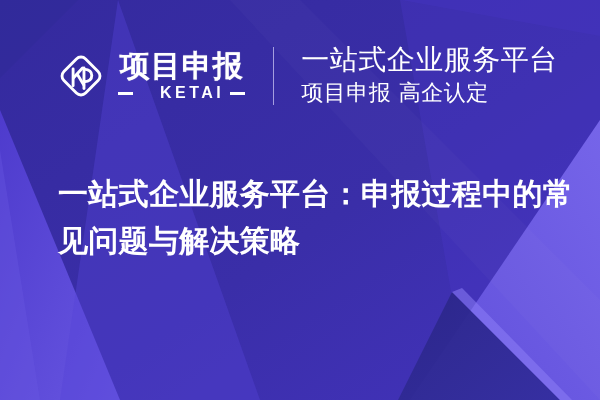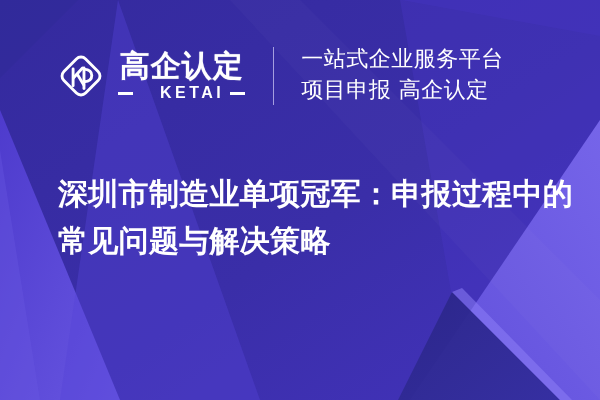--- a/index.html
+++ b/index.html
@@ -99,21 +99,21 @@
     flex: 0 0 auto;
   }
 
   #tagline-block {
     display: flex;
     flex-direction: column;
     justify-content: center;
   }
   #tagline-main {
     font-family: "DejaVu Sans", "Liberation Sans", sans-serif;
-    font-size: 22px;
+    font-size: 28px;
     line-height: 1.12;
     color: #ffffff;
     letter-spacing: .5px;
     white-space: nowrap;
   }
   #tagline-sub {
     font-family: "DejaVu Sans", "Liberation Sans", sans-serif;
     font-size: 22px;
     line-height: 1.3;
     color: #ffffff;
@@ -194,31 +194,31 @@
       <path d="M19.5 20.5 L19.5 38.5" fill="none" stroke="#ffffff" stroke-width="3.1" stroke-linecap="round"></path>
 
       <path d="M19.8 30.2 L29.6 19.4" fill="none" stroke="#ffffff" stroke-width="3.1" stroke-linecap="round"></path>
       <path d="M24.0 26.0 L31.0 37.6" fill="none" stroke="#ffffff" stroke-width="3.1" stroke-linecap="round"></path>
 
       <path d="M31.2 19.4 L31.2 41.5" fill="none" stroke="#ffffff" stroke-width="3.1" stroke-linecap="round"></path>
       <path d="M31.2 20.6 Q39.6 21.2 39.6 27.4 Q39.6 33.6 31.2 34.2" fill="none" stroke="#ffffff" stroke-width="3.1" stroke-linecap="round"></path>
     </svg>
 
     <div id="logo-wordmark">
-      <div id="logo-cn">高企认定</div>
+      <div id="logo-cn">项目申报</div>
       <div id="logo-latin-row">
         <span class="logo-dash"></span>
         <span id="logo-latin">KETAI</span>
         <span class="logo-dash"></span>
       </div>
     </div>
 
     <div id="header-divider"></div>
 
     <div id="tagline-block">
       <div id="tagline-main">一站式企业服务平台</div>
       <div id="tagline-sub">项目申报 高企认定</div>
     </div>
   </div>
 
-  <h1 id="headline">深圳市制造业单项冠军：申报过程中的常见问题与解决策略</h1>
+  <h1 id="headline">一站式企业服务平台：申报过程中的常见问题与解决策略</h1>
 
 </div>
 
 </body></html>

